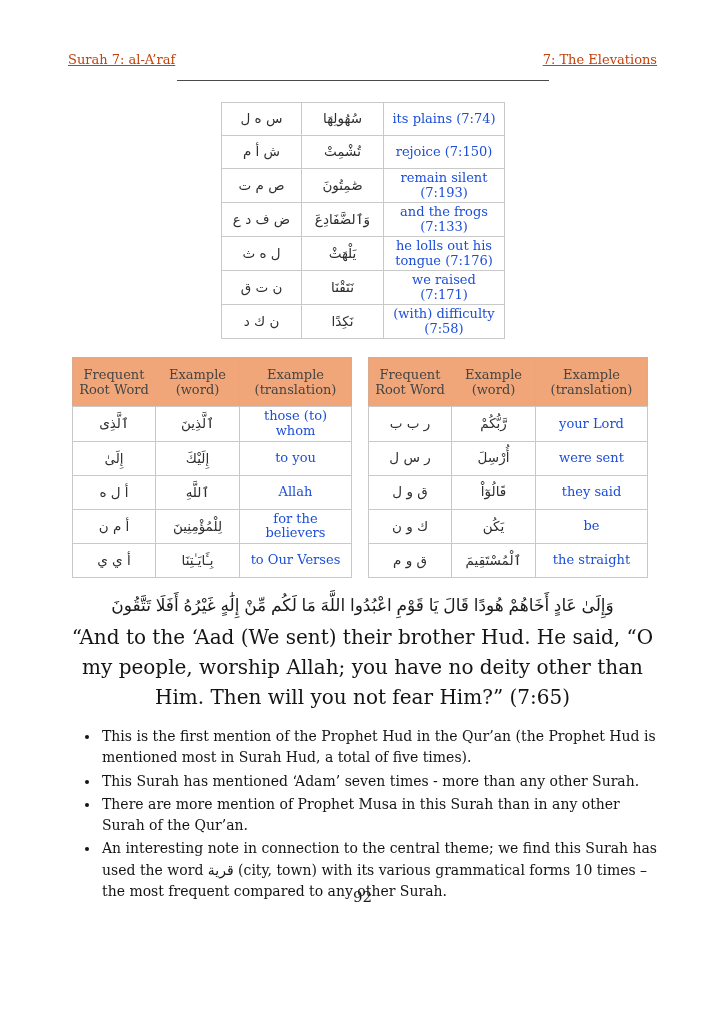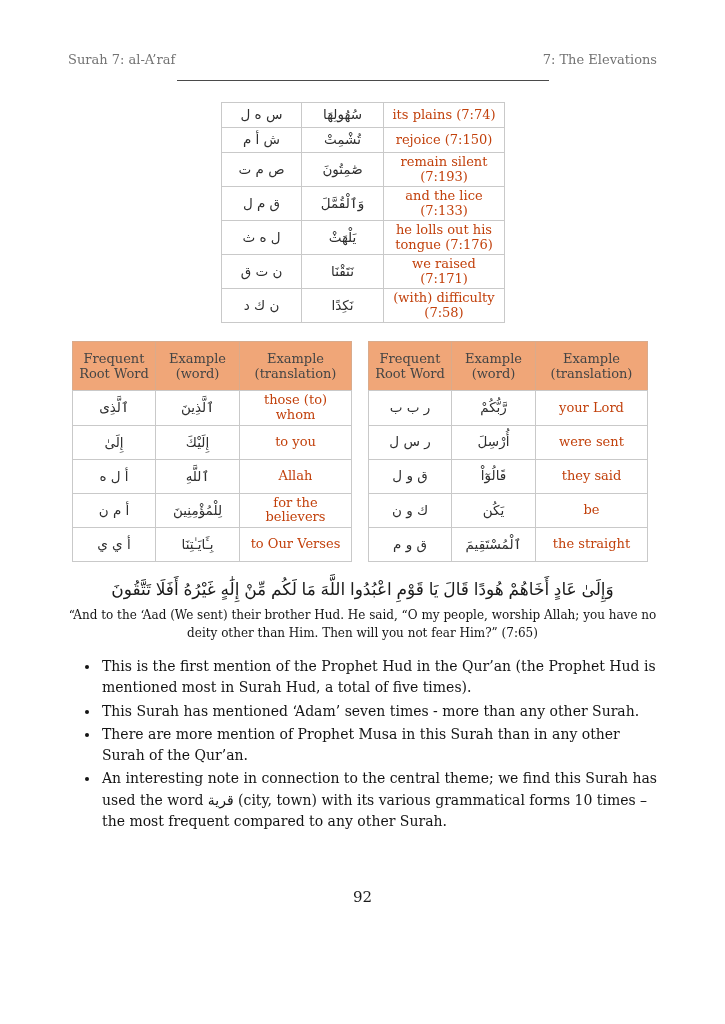--- a/index.html
+++ b/index.html
@@ -14,49 +14,50 @@
     color: #222222;
     overflow: hidden;
   }
   
   .running-header {
     display: flex;
     justify-content: space-between;
     align-items: baseline;
     padding: 52px 68px 0 68px;
     font-size: 13px;
-    color: #737373;
+    color: #c2410c;
+    text-decoration: underline;
   }
   .running-header .mid { flex: 1; text-align: center; }
   .running-header .left, .running-header .right { white-space: nowrap; }
   .header-rule {
     width: 372px;
     margin: 13px auto 0 auto;
     border-top: 1.6px solid #4a4a4a;
   }
   
   table { border-collapse: collapse; table-layout: fixed; }
   td, th {
     border: 1px solid #c9c9c9;
     text-align: center;
     vertical-align: middle;
     padding: 2px 4px;
     line-height: 1.12;
   }
-  .eng { font-size: 13px; color: #c2410c; }
+  .eng { font-size: 13px; color: #1d4ed8; }
   .ar {
     font-family: "DejaVu Sans", sans-serif;
     font-size: 13.5px;
     color: #2e2e2e;
     direction: rtl;
   }
   
   .vocab-wrap { margin: 21px auto 0 auto; width: 283px; }
   .vocab-table { width: 283px; }
-  .vocab-table td { height: 25px; }
+  .vocab-table td { height: 33px; }
   
   .freq-row {
     display: flex;
     justify-content: space-between;
     padding: 0 77px 0 72px;
     margin-top: 18px;
   }
   .freq-table { width: 279px; }
   .freq-table th {
     background: #f0a678;
@@ -77,21 +78,21 @@
     direction: rtl;
     font-family: Liberation Sans, sans-serif;
     font-size: 17px;
     line-height: 1.5;
     color: #1b1b1b;
   }
   .verse-translation {
     margin: 4px auto 0 auto;
     width: 614px;
     text-align: center;
-    font-size: 12px;
+    font-size: 20px;
     line-height: 1.5;
     color: #141414;
   }
   
   .notes {
     margin: 14px 0 0 100px;
     width: 566px;
     list-style: disc outside;
     font-size: 14px;
     line-height: 1.52;
@@ -136,23 +137,23 @@
           <td class="ar">ش أ م</td>
           <td class="ar">تُشْمِتْ</td>
           <td class="eng">rejoice (7:150)</td>
         </tr>
         <tr>
           <td class="ar">ص م ت</td>
           <td class="ar">صَٰمِتُونَ</td>
           <td class="eng">remain silent (7:193)</td>
         </tr>
         <tr>
-          <td class="ar">ق م ل</td>
-          <td class="ar">وَٱلْقُمَّلَ</td>
-          <td class="eng">and the lice (7:133)</td>
+          <td class="ar">ض ف د ع</td>
+          <td class="ar">وَٱلضَّفَادِعَ</td>
+          <td class="eng">and the frogs (7:133)</td>
         </tr>
         <tr>
           <td class="ar">ل ه ث</td>
           <td class="ar">يَلْهَثْ</td>
           <td class="eng">he lolls out his tongue (7:176)</td>
         </tr>
         <tr>
           <td class="ar">ن ت ق</td>
           <td class="ar">نَتَقْنَا</td>
           <td class="eng">we raised (7:171)</td>

